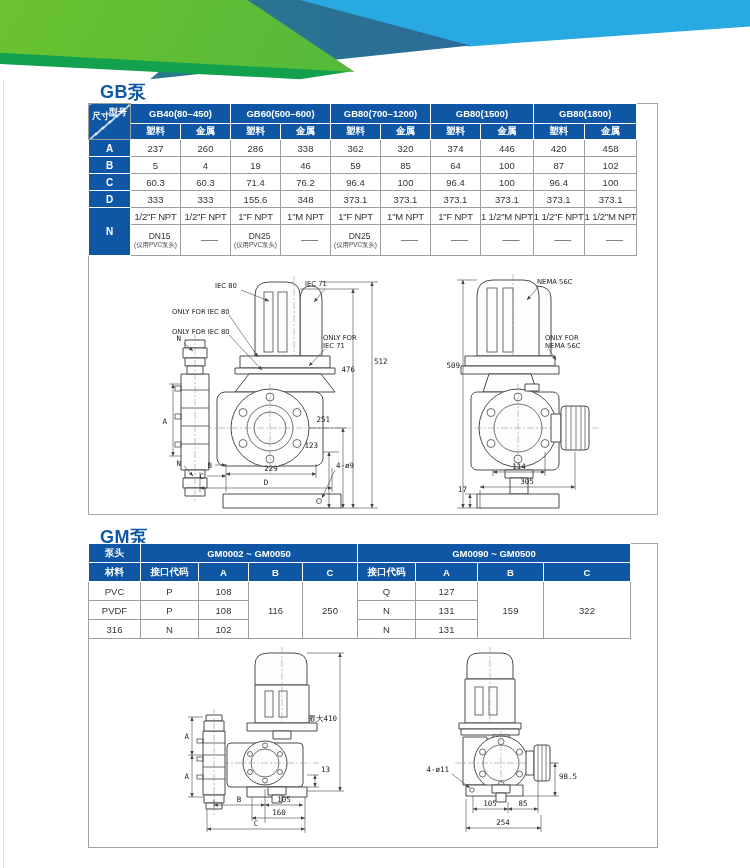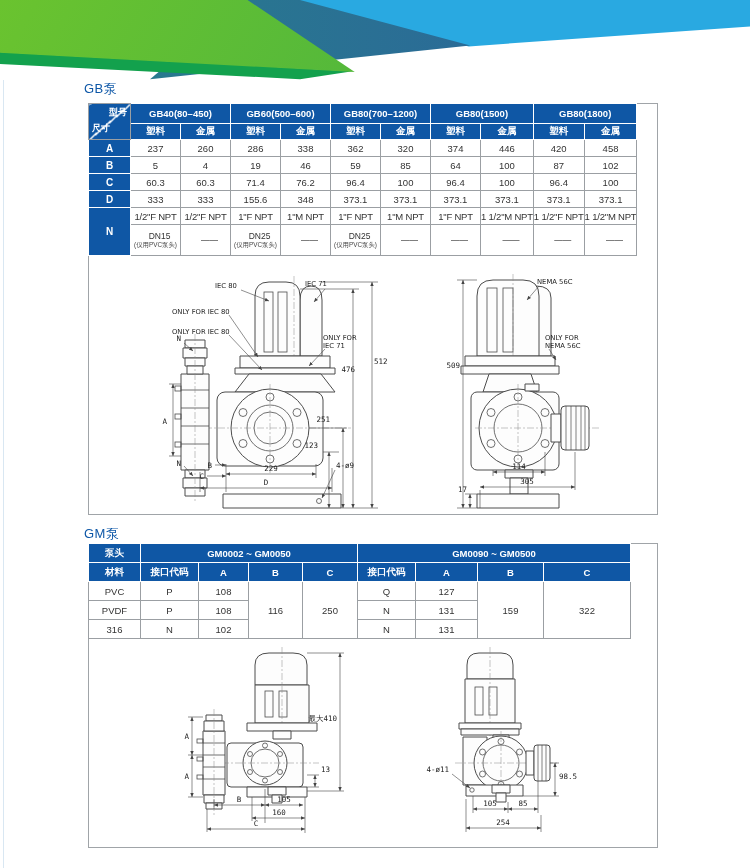--- a/index.html
+++ b/index.html
@@ -10,21 +10,21 @@
   
   .banner{position:absolute;left:0;top:0;width:750px;height:80px;overflow:hidden;background:#fff;}
   .banner div{position:absolute;inset:0;}
   .sh-cyan {background:var(--banner-cyan);clip-path:polygon(38% 0,100% 0,100% 33%,62.5% 58%);}
   .sh-steel{background:linear-gradient(90deg,var(--banner-teal),var(--banner-blue-steel));
             clip-path:polygon(32.5% 0,40% 0,62.7% 57%,20% 99%);}
   .sh-gdark{background:var(--banner-green-dark);clip-path:polygon(0 65%,47% 89%,40% 99%,0 80%);}
   .sh-green{background:linear-gradient(120deg,#6ac32f,#3fae46);clip-path:polygon(0 0,33% 0,47.3% 90%,0 66%);}
 
   
-  .sec-title{position:absolute;left:84px;font-size:13px;font-weight:normal;color:var(--title-blue);
+  .sec-title{position:absolute;left:100px;font-size:18px;font-weight:bold;color:var(--title-blue);
              letter-spacing:.5px;}
   #gb-title{top:80px;} #gm-title{top:525px;}
 
   
   .panel{position:absolute;left:88px;width:568px;border:1px solid #a0a4a8;background:#fff;}
   #gb-panel{top:103px;height:410px;} #gm-panel{top:543px;height:303px;}
 
   
   table.spec{border-collapse:collapse;table-layout:fixed;position:absolute;left:-1px;top:-1px;
              background:#fff;border:1px solid #8d9196;}
@@ -32,21 +32,21 @@
                 overflow:hidden;white-space:nowrap;font-size:9.5px;color:#333;}
   table.spec td.hd{background:var(--header-blue);color:#fff;border:1px solid #fff;font-weight:bold;text-align:center;}
   table.spec td.lb{background:var(--header-blue);color:#fff;border:1px solid #fff;font-weight:bold;font-size:10px;}
   .grp{font-size:9px;}
   .npt{font-size:7.3px;letter-spacing:-.2px;}
   .dnm{font-size:8.5px;line-height:10px;padding-left:8px;} .dnn{font-size:6.4px;line-height:8px;color:#444;}
   
   td.corner{position:relative;background:var(--header-blue);border:1px solid #fff;
     background-image:linear-gradient(to bottom right,transparent calc(50% - .8px),#fff calc(50% - .8px),#fff calc(50% + .8px),transparent calc(50% + .8px));}
   td.corner .ct,.corner .cb{position:absolute;color:#fff;font-weight:bold;font-size:9px;}
-  td.corner .ct{top:2px;right:3px;} td.corner .cb{bottom:4px;left:3px;}
+  td.corner .ct{top:2px;right:3px;} td.corner .cb{bottom:16px;left:3px;}
 
   #gb-table .r1{height:20px;} #gb-table .r2{height:16px;} #gb-table .rd{height:17px;}
   #gb-table .rn1{height:17px;} #gb-table .rn2{height:31px;}
   #gm-table tr{height:19px;}
 
   
   svg.draw{position:absolute;left:0;}
   #gb-svg{top:152px;} #gm-svg{top:95px;}
   .ol{fill:#fdfdfd;stroke:#4c4c4c;stroke-width:1;stroke-linejoin:round;}
   .ol2{fill:none;stroke:#4c4c4c;stroke-width:.8;}

